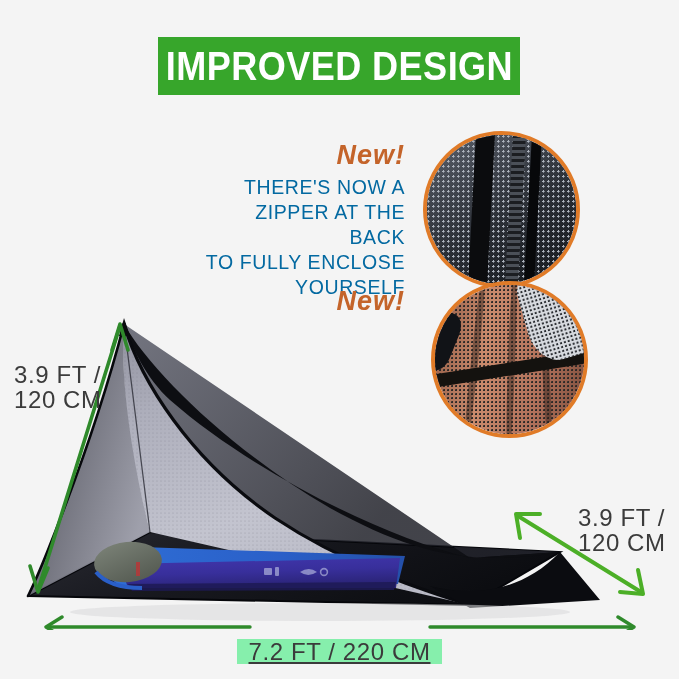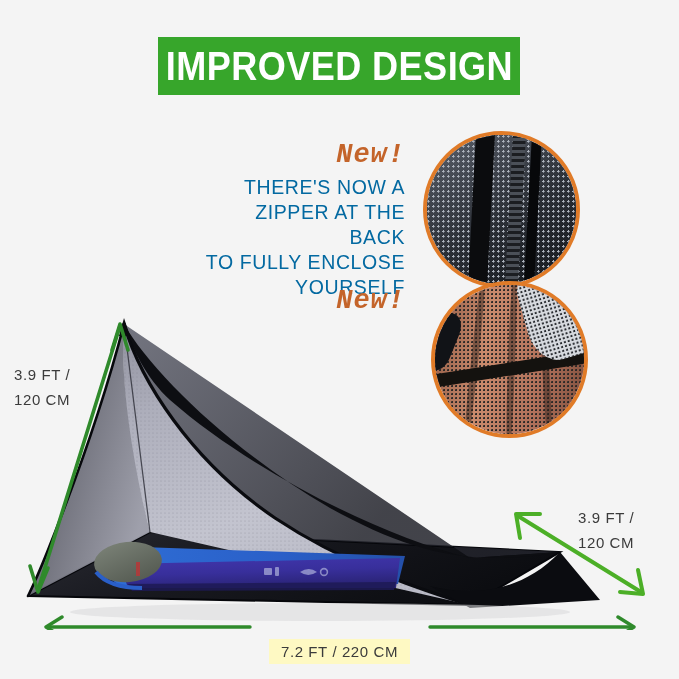--- a/index.html
+++ b/index.html
@@ -24,21 +24,21 @@
     font-weight:bold;font-size:41px;letter-spacing:.5px;
     transform:scaleX(.88);
     white-space:nowrap;
     line-height:1;
   }
 
   
   .callout{position:absolute;text-align:right;}
   .new-tag{
     color:#c4642a;
-    font-family:Liberation Mono, monospace;
+    font-family:Liberation Sans, sans-serif;
     font-style:italic;font-size:27px;font-weight:bold;
     letter-spacing:1px;
     line-height:1;
     margin-bottom:6px;
   }
   .callout-body{
     color:#0369a1;
     font-size:19.5px;line-height:25px;
     letter-spacing:.6px;
     font-weight:300;
@@ -106,28 +106,28 @@
     position:absolute;left:-12%;top:16%;width:26%;height:40%;
     background:#111317;transform:rotate(22deg);border-radius:30%;
   }
 
   
   #tent-svg{position:absolute;left:0;top:300px;width:679px;height:330px;}
 
   
   .dim-label{
     position:absolute;color:#3b3b3b;
-    font-size:15px;line-height:25px;font-weight:300;
+    font-size:24px;line-height:25px;font-weight:300;
     letter-spacing:.6px;white-space:pre-line;
   }
   #dim-left-label{left:14px;top:362px;width:95px;text-align:left;}
   #dim-right-label{left:578px;top:505px;width:100px;text-align:left;}
   #dim-bottom-label{left:0;top:614px;width:679px;text-align:center;}
   #dim-bottom-label .dl-inner{
-    display:inline-block;background:#fef9c3;padding:0 12px;
+    display:inline-block;background:#86efac;padding:0 12px;text-decoration:underline;
   }
 </style>
 </head>
 <body>
 
 <div id="stage">
 
   <div class="banner">
     <span class="banner-text">IMPROVED DESIGN</span>
   </div>

